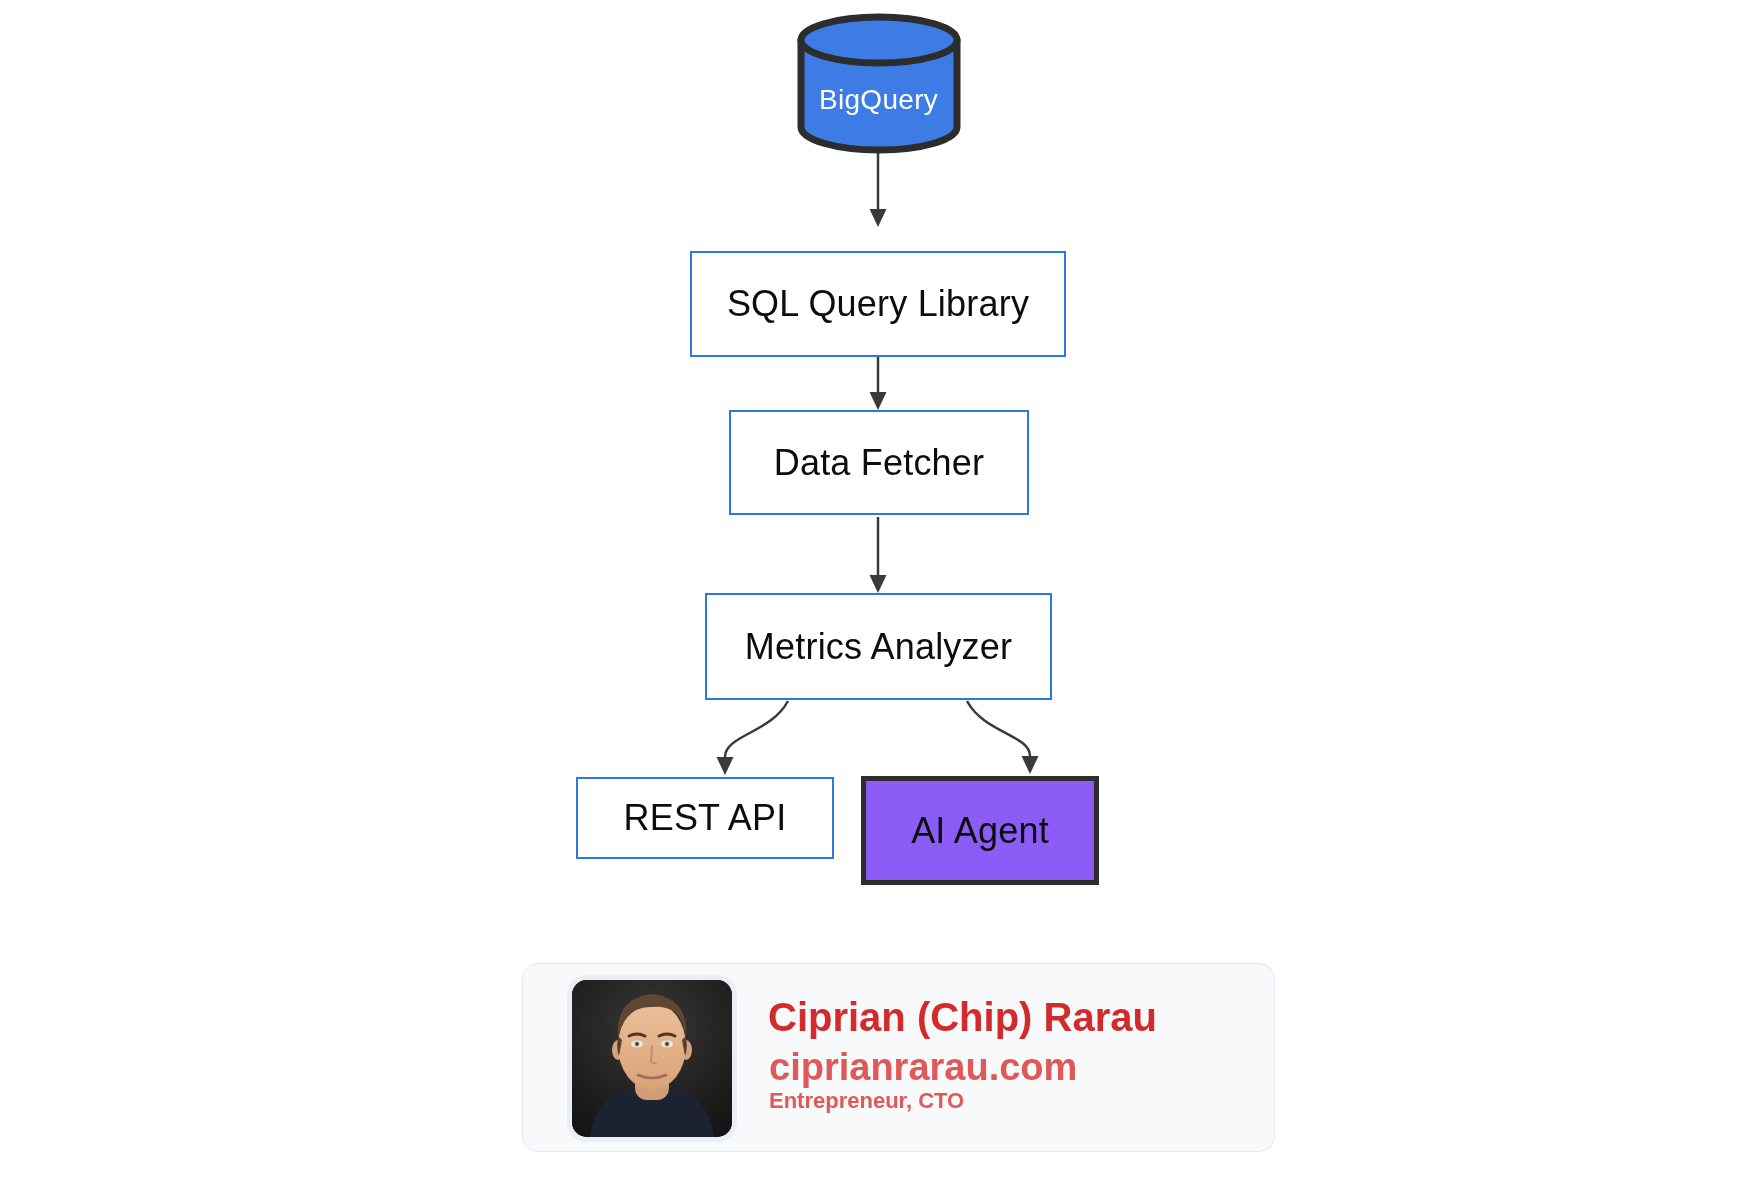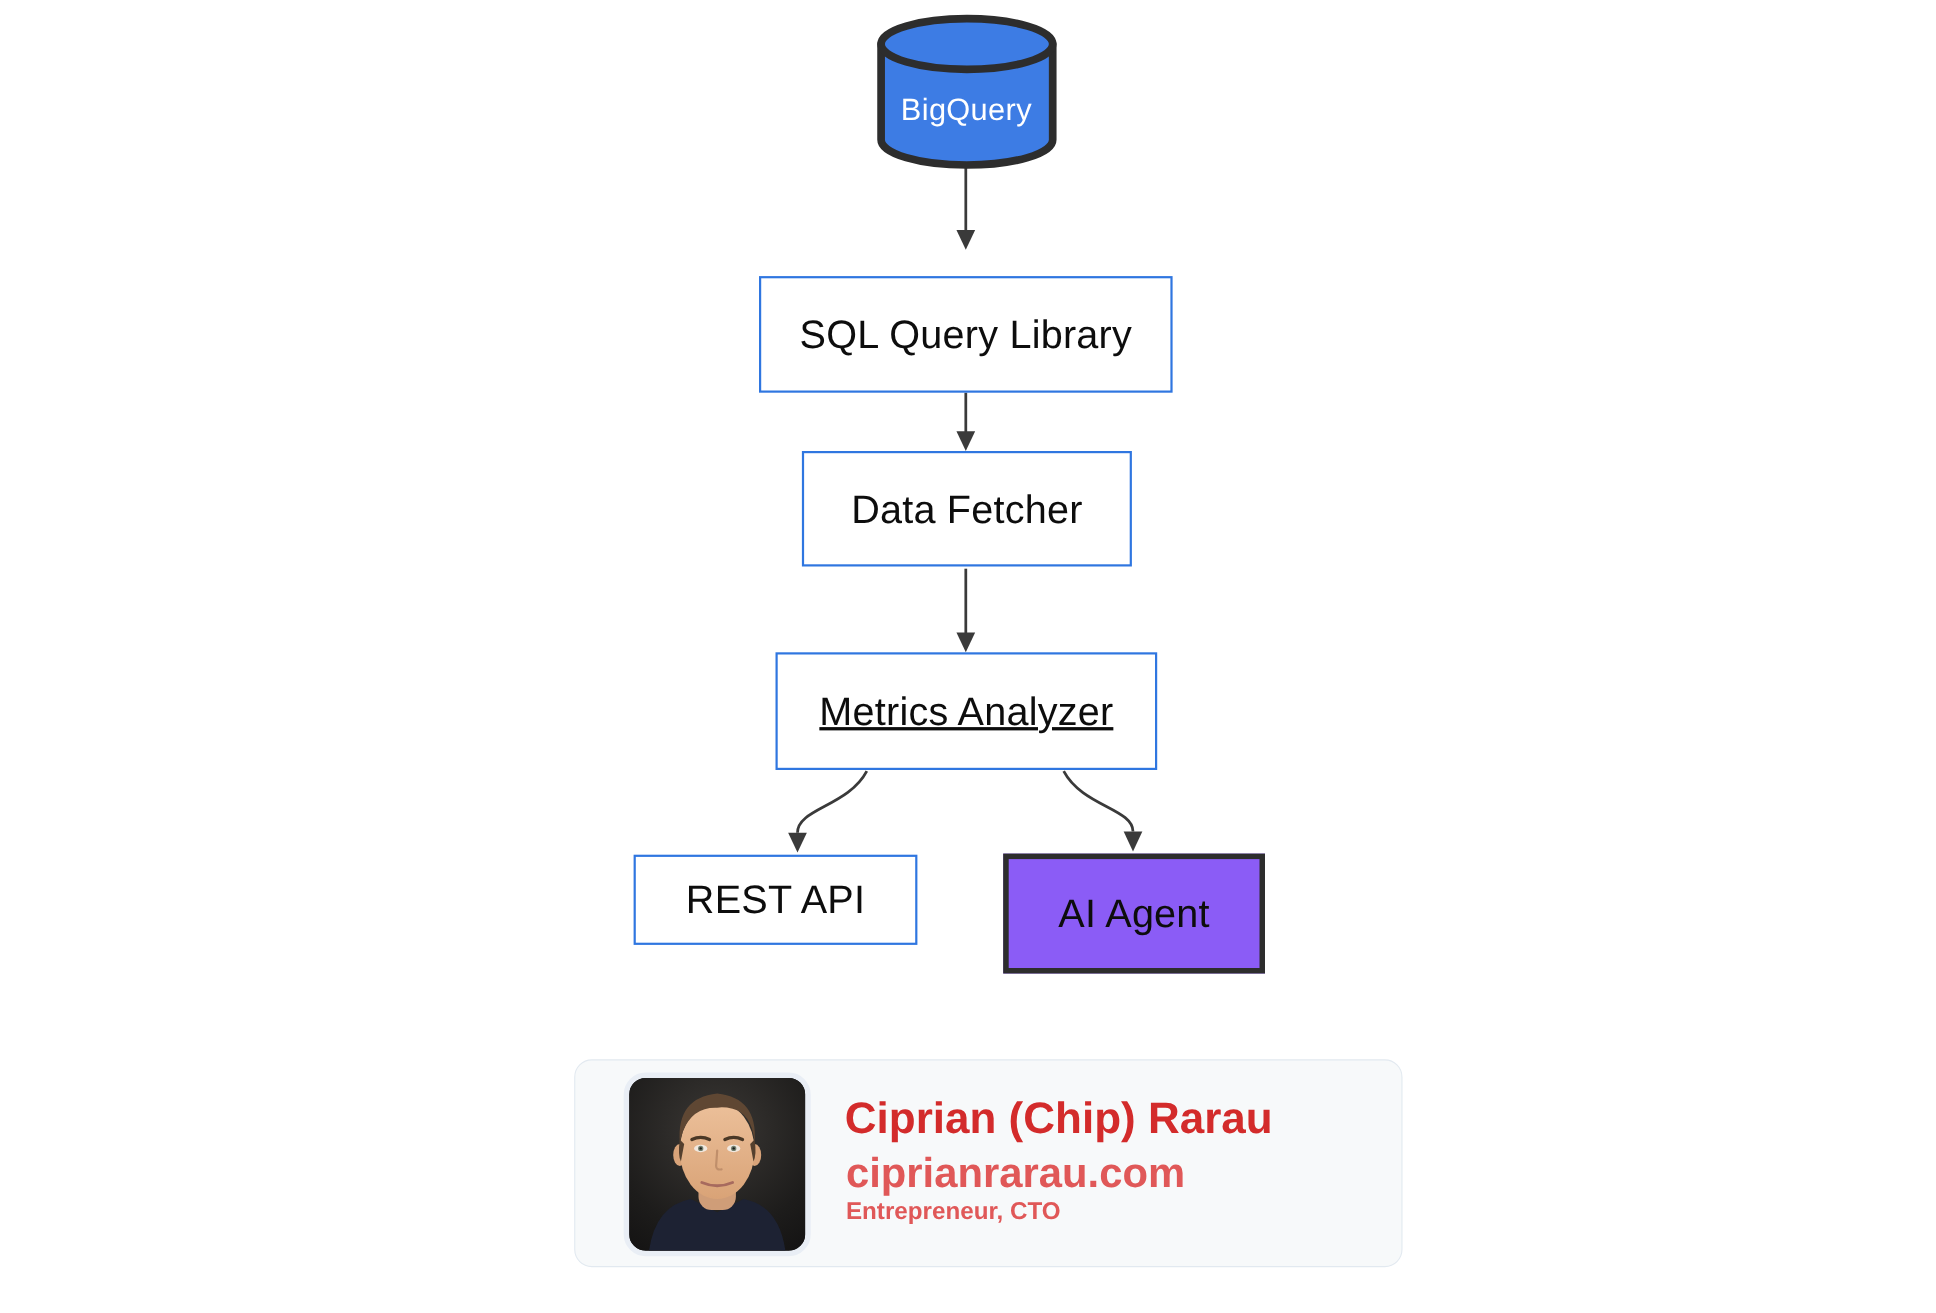--- a/index.html
+++ b/index.html
@@ -30,24 +30,24 @@
     box-sizing:border-box;
     background:#ffffff;
     border:2.5px solid var(--node-border);
     color:var(--node-text);
     font-size:36px;
     letter-spacing:0.2px;
     white-space:nowrap;
   }
   .node-sql{left:690px;top:227px;width:376px;height:106px;margin-top:24px;}
   .node-fetcher{left:729px;top:410px;width:300px;height:105px;align-items:center;}
-  .node-metrics{left:705px;top:593px;width:347px;height:107px;text-decoration:underline;}
+  .node-metrics{left:705px;top:593px;width:347px;height:107px;}
   .node-rest{left:576px;top:777px;width:258px;height:82px;}
   .node-ai{
-    left:912px;top:776px;width:238px;height:109px;
+    left:861px;top:776px;width:238px;height:109px;
     background:var(--ai-fill);
     border:5px solid var(--ink);
   }
   .db-label{
     position:absolute;left:797px;top:84px;width:163px;
     text-align:center;color:var(--db-text);
     font-size:28px;letter-spacing:0.3px;
   }
   .card{
     position:absolute;left:522px;top:963px;width:753px;height:189px;

